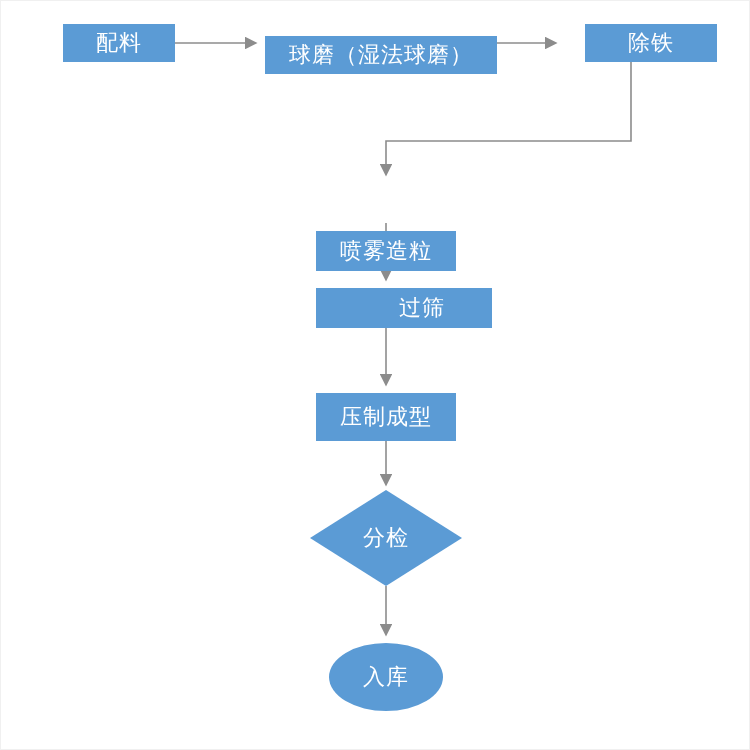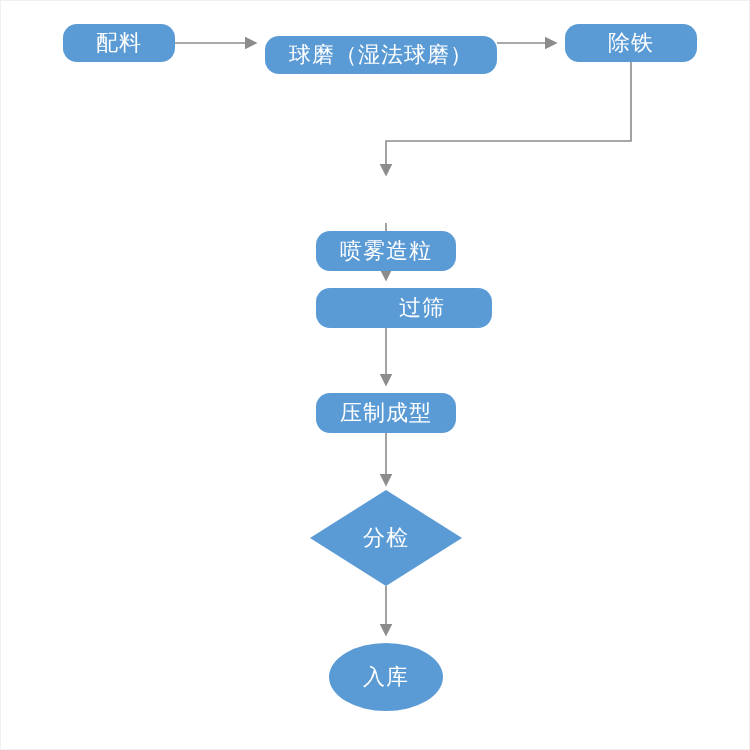--- a/index.html
+++ b/index.html
@@ -28,38 +28,37 @@
     display: flex;
     align-items: center;
     justify-content: center;
     background: #5B9BD5;
     color: #ffffff;
     font-size: 22px;
     letter-spacing: 1px;
     text-align: center;
     line-height: 1;
     white-space: nowrap;
-    border-radius: 14px;
   }
   .node.rect {  }
   .node.diamond {
     clip-path: polygon(50% 0, 100% 50%, 50% 100%, 0 50%);
   }
   .node.ellipse {
     border-radius: 50%;
     text-align: center;
   }
 
   
   #n-batching        { left: 62px;  top: 23px;  width: 112px; height: 38px; }
   #n-ball-milling    { left: 264px; top: 35px;  width: 232px; height: 38px; }
-  #n-iron-removal    { left: 564px; top: 23px;  width: 132px; height: 38px; align-items: center; }
+  #n-iron-removal    { left: 584px; top: 23px;  width: 132px; height: 38px; align-items: center; }
   #n-spray-granulation { left: 315px; top: 182px; width: 140px; height: 40px; margin-top: 48px; }
   #n-sieving         { left: 315px; top: 287px; width: 140px; height: 40px; padding-left: 36px; }
-  #n-press-forming   { left: 315px; top: 392px; width: 140px; height: 40px; }
+  #n-press-forming   { left: 315px; top: 392px; width: 140px; height: 48px; }
   #n-sorting         { left: 309px; top: 489px; width: 152px; height: 96px; }
   #n-warehousing     { left: 328px; top: 642px; width: 114px; height: 68px; }
 </style>
 </head>
 <body>
 
 <div class="canvas">
 
   <svg class="connector-layer" viewBox="0 0 750 750" xmlns="http://www.w3.org/2000/svg">
     <defs>

